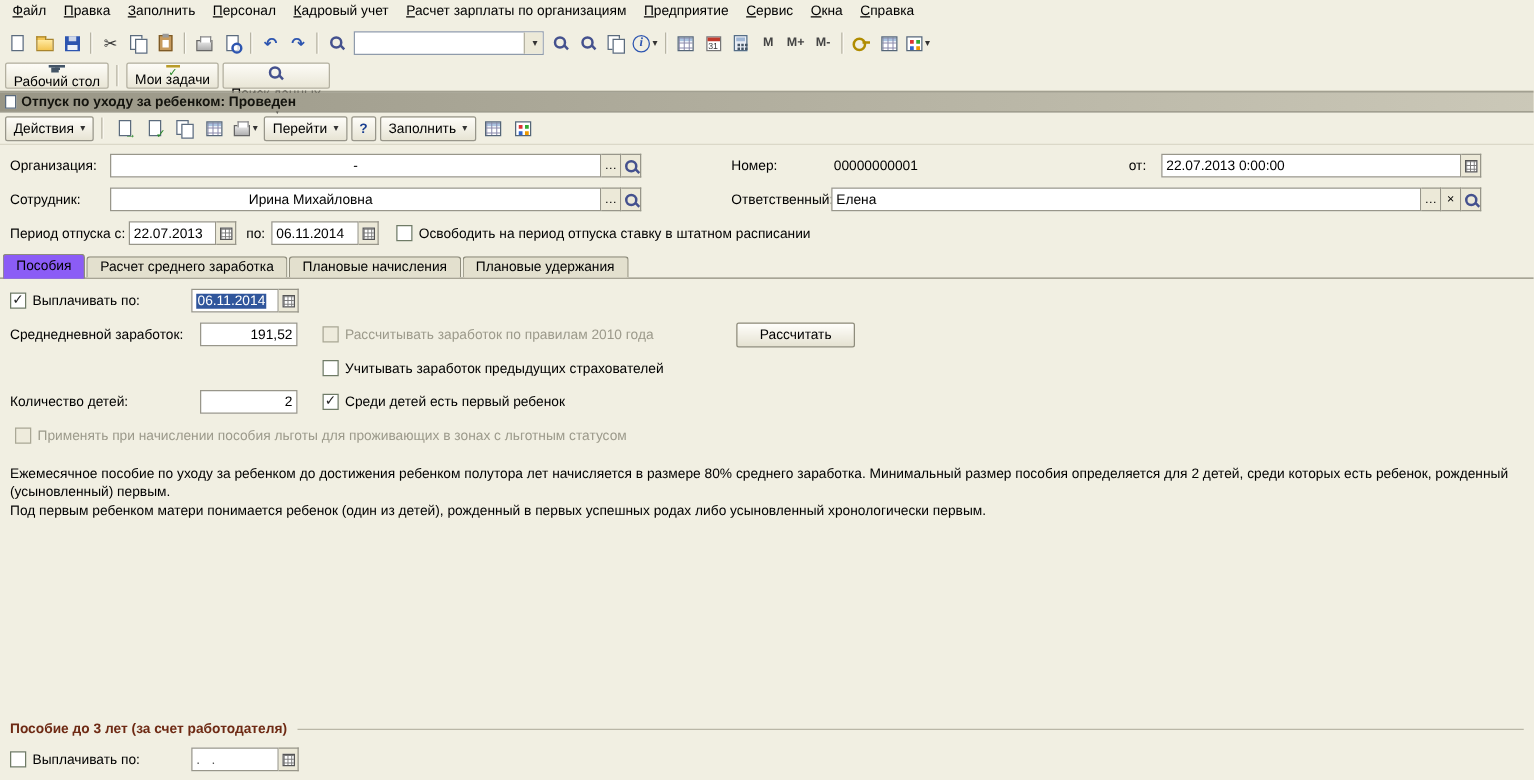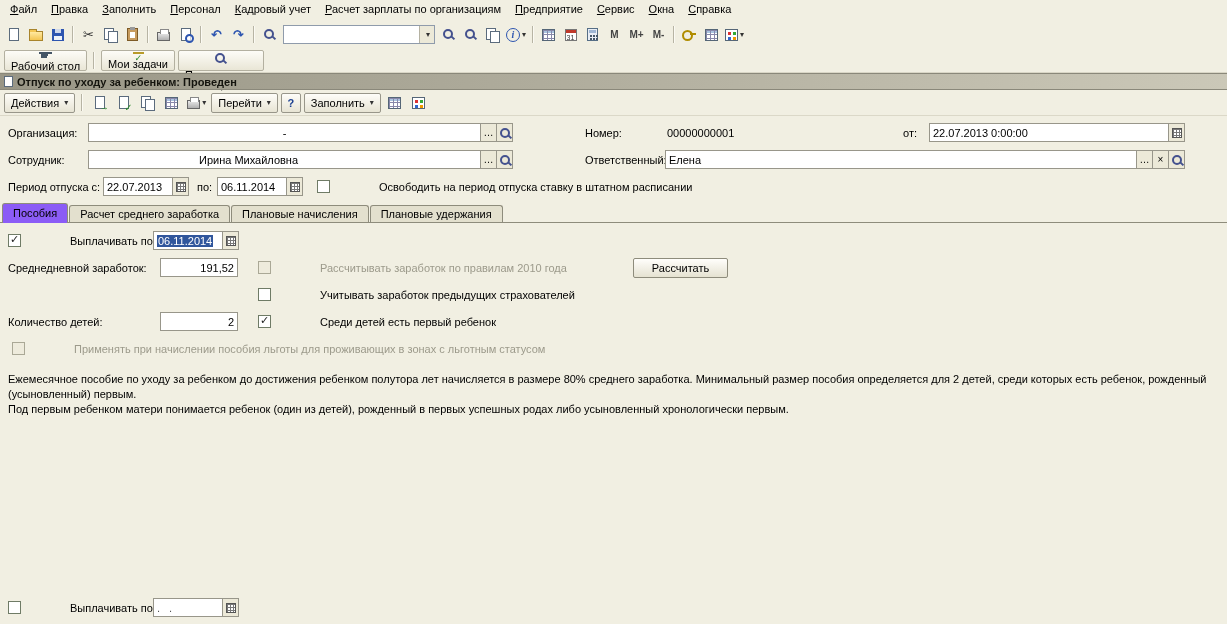--- a/index.html
+++ b/index.html
@@ -55,21 +55,21 @@
   .input-wrap { display:flex; align-items:stretch; height:19px; }
   .tf { background:#fff; border:1px solid #98968a; height:19px; display:flex; align-items:center; padding:0 3px; overflow:hidden; white-space:nowrap; }
   .tf.center { justify-content:center; }
   .tf.num { justify-content:flex-end; }
   .plainval { display:flex; align-items:center; padding:0 2px; }
   .sqbtn { flex:none; width:16px; border:1px solid #98968a; border-left:none; background:#ece9d8;
            display:flex; align-items:center; justify-content:center; font-size:10px; line-height:1; cursor:default; }
   .sel { background:#30569c; color:#fff; padding:0 1px; }
 
   
-  .cbgroup { display:inline-flex; align-items:center; flex:none; cursor:default;gap:44px; }
+  .cbgroup { display:inline-flex; align-items:center; flex:none; cursor:default; }
   .cb { flex:none; width:13px; height:13px; border:1px solid #6f7b66; background:#fff;
         display:inline-flex; align-items:center; justify-content:center; }
   .cb.on::after { content:"✓"; font-size:11px; font-weight:bold; color:#222; margin-top:-2px; }
   .cb.dis { border-color:#aaa896; background:#eeebdc; }
   .cblabel { margin-left:5px; white-space:nowrap; }
   .dis-text { color:#9c9a8b; }
 
   
   .tabs { flex:none; display:flex; align-items:flex-end; height:20px; padding-left:2px; position:relative; z-index:2; }
   .tab { height:17px; display:flex; align-items:center; padding:0 10px; margin-right:1px;
@@ -452,20 +452,24 @@
       </span>
     </div>
 
     <div class="info">
       <p>Ежемесячное пособие по уходу за ребенком до достижения ребенком полутора лет начисляется в размере 80% среднего заработка. Минимальный размер пособия определяется для 2 детей, среди которых есть ребенок, рожденный (усыновленный) первым.</p>
       <p>Под первым ребенком матери понимается ребенок (один из детей), рожденный в первых успешных родах либо усыновленный хронологически первым.</p>
     </div>
   </div>
 
   <div class="bottom-sect">
+    <div class="sect-hdr">
+      <span class="txt">Пособие до 3 лет (за счет работодателя)</span>
+      <span class="line"></span>
+    </div>
     <div class="prow" style="margin-bottom:2px">
       <span class="cbgroup" style="width:145px">
         <span class="cb"></span>
         <span class="cblabel">Выплачивать по:</span>
       </span>
       <span class="input-wrap" style="width:86px">
         <span class="tf" style="flex:1;color:#555;letter-spacing:3px">
             <span>.  .</span>
           </span>
         <span class="sqbtn">

